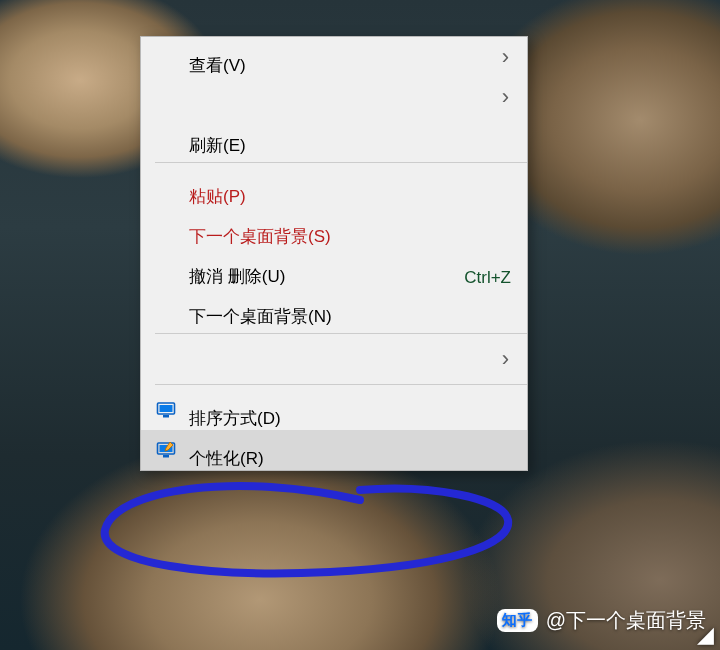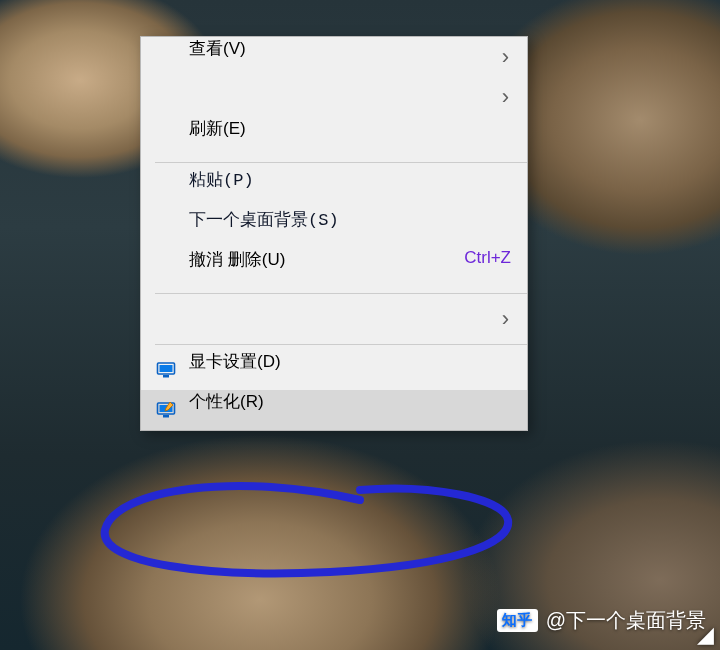--- a/index.html
+++ b/index.html
@@ -13,47 +13,47 @@
         radial-gradient(ellipse 320px 220px at 260px 600px, #b29876 0%, #8d7556 35%, #66523a 55%, transparent 75%),
         radial-gradient(ellipse 280px 200px at 660px 580px, #7e6c59 0%, #5d4f3e 40%, transparent 70%),
         linear-gradient(180deg,#26343a 0%,#2c3c42 35%,#1e2b30 70%,#15272f 100%);
     }
     .menu{
       position:absolute; left:140px; top:36px; width:388px;
       background:#f0f0f0; border:1px solid #b8b8b8;
       box-shadow:4px 4px 12px rgba(0,0,0,.35);
     }
     .item{
-      display:flex; align-items:flex-start; height:40px;
+      display:flex; align-items:flex-end; height:40px;
       padding-left:48px; padding-right:16px; position:relative; cursor:default;
     }
     .item.selected{ background:#d8d8d8; }
-    .item.disabled{ color:#0f172a;font-family:Liberation Mono, monospace; }
+    .item.disabled{ color:#b91c1c; }
     .label{ flex:1; }
-    .shortcut{ color:#6d28d9; }
+    .shortcut{ color:#14532d; }
     .chev{
       position:absolute; right:18px; top:50%; transform:translateY(-50%);
       font-size:22px; color:#606060; line-height:1;
     }
     .sep{ height:1px; background:#cccccc; margin:5px 0 5px 14px; }
     .ico{
       position:absolute; left:15px; top:50%; transform:translateY(-50%);
       width:20px; height:20px;
     }
     .ico svg{ width:20px; height:20px; display:block; }
     .annot{ position:absolute; left:60px; top:460px; pointer-events:none; }
     .wm{
       position:absolute; right:14px; bottom:16px;
       color:#fff; font-size:20px; font-weight:500;
       text-shadow:0 1px 3px rgba(0,0,0,.6);
       display:flex; align-items:center; gap:8px;
     }
     .zhihu-logo{
       background:#fff; color:#0b6efd; font-weight:700;
-      font-size:15px; padding:2px 5px; border-radius:3px;
+      font-size:15px; padding:2px 5px; border-radius:8px;
       letter-spacing:.5px;
     }
     .corner{
       position:absolute; right:6px; bottom:4px; color:#fff;
       font-size:22px; line-height:1; text-shadow:0 0 4px rgba(0,0,0,.7);
     }
   </style>
 </head>
 <body>
 
@@ -72,34 +72,37 @@
     <div class="item disabled">
       <span class="label">粘贴(P)</span>
     </div>
     <div class="item disabled">
       <span class="label">下一个桌面背景(S)</span>
     </div>
     <div class="item">
       <span class="label">撤消 删除(U)</span>
       <span class="shortcut">Ctrl+Z</span>
     </div>
+    <div class="item">
+      <span class="label">下一个桌面背景(N)</span>
+    </div>
     <div class="sep"></div>
     <div class="item">
       <span class="chev">›</span>
     </div>
     <div class="sep"></div>
     <div class="item">
       <span class="ico">
         <svg viewBox="0 0 20 20">
           <rect x="1.5" y="3" width="17" height="11" rx="1" fill="none" stroke="#0a62c4" stroke-width="1.6"></rect>
           <rect x="3.5" y="5" width="13" height="7" fill="#0a7be8"></rect>
           <rect x="7" y="15" width="6" height="2.5" fill="#0a62c4"></rect>
         </svg>
       </span>
-      <span class="label">显卡设置(D)</span>
+      <span class="label">排序方式(D)</span>
     </div>
     <div class="item selected">
       <span class="ico">
         <svg viewBox="0 0 20 20">
           <rect x="1.5" y="3" width="17" height="11" rx="1" fill="none" stroke="#0a62c4" stroke-width="1.6"></rect>
           <rect x="3.5" y="5" width="13" height="7" fill="#0a7be8"></rect>
           <rect x="7" y="15" width="6" height="2.5" fill="#0a62c4"></rect>
           <path d="M14 2 l3 3 -5 5 -3 1 1-3 z" fill="#ffb02e" stroke="#b06a00" stroke-width="0.8"></path>
         </svg>
       </span>

